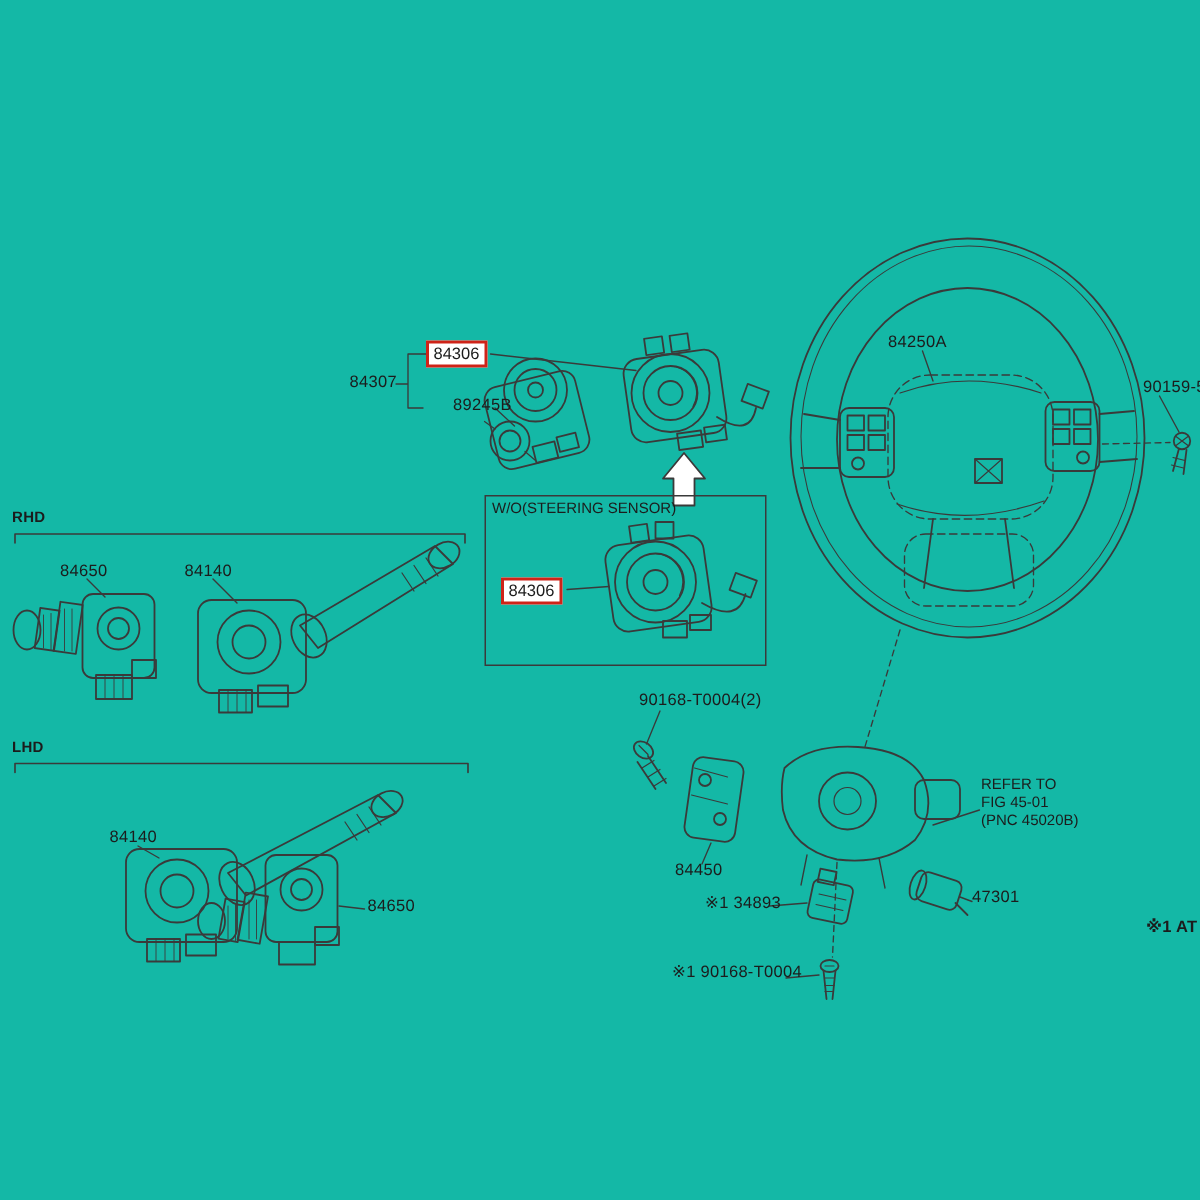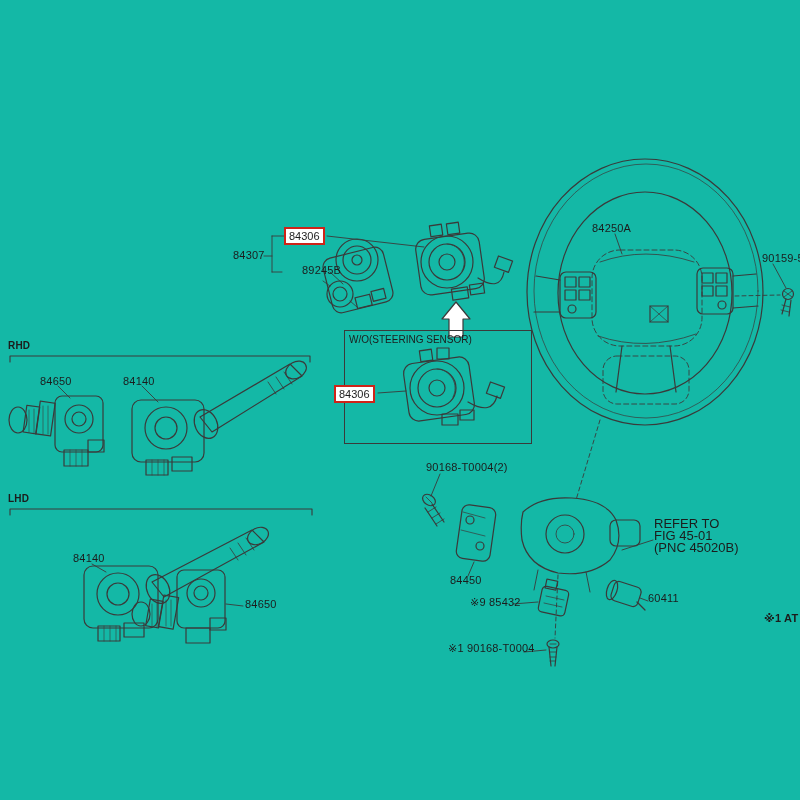--- a/index.html
+++ b/index.html
@@ -12,25 +12,25 @@
   .lbl{
     position:absolute;font-size:11px;line-height:13px;white-space:nowrap;
     color:#1c1c1c;letter-spacing:0.2px;
   }
   .lbl.small{font-size:10px;line-height:12px;font-weight:bold;}
   .redbox{
     position:absolute;border:2px solid #cf2318;padding:0 3px;height:14px;
     line-height:14px;font-size:11px;white-space:nowrap;color:#1c1c1c;background:#fff;text-align:right;
   }
   .wo-box{
-    position:absolute;left:344px;top:330px;width:186px;height:112px;
+    position:absolute;left:323px;top:330px;width:186px;height:112px;
     border:1.4px solid #3a3a3a;background:transparent;
   }
   .wo-caption{position:absolute;left:4px;top:3px;font-size:10px;white-space:nowrap;color:#1c1c1c;}
-  .refer{position:absolute;font-size:13px;line-height:12px;white-space:nowrap;color:#1c1c1c;}
+  .refer{position:absolute;font-size:10px;line-height:12px;white-space:nowrap;color:#1c1c1c;}
 </style>
 </head>
 <body>
 
 <div id="stage">
 
   <svg id="art" width="800" height="800" viewBox="0 0 800 800">
     <g stroke="#3a3a3a" fill="none" stroke-width="1.2" stroke-linecap="round" stroke-linejoin="round">
 
       <g>
@@ -257,18 +257,18 @@
 
   <div class="lbl" style="left:398px;top:461px;margin-left:28px;">90168-T0004(2)</div>
   <div class="lbl" style="left:450px;top:574px;">84450</div>
 
   <div class="refer" style="left:654px;top:518px;">
     <div>REFER TO</div>
     <div>FIG 45-01</div>
     <div>(PNC 45020B)</div>
   </div>
 
-  <div class="lbl" style="left:470px;top:596px;">※9 85432</div>
-  <div class="lbl" style="left:648px;top:592px;">60411</div>
+  <div class="lbl" style="left:470px;top:596px;">※1 34893</div>
+  <div class="lbl" style="left:648px;top:592px;">47301</div>
   <div class="lbl" style="left:448px;top:642px;">※1 90168-T0004</div>
   <div class="lbl" style="left:764px;top:612px;font-weight:bold;">※1 AT</div>
 
 </div>
 
 </body></html>

